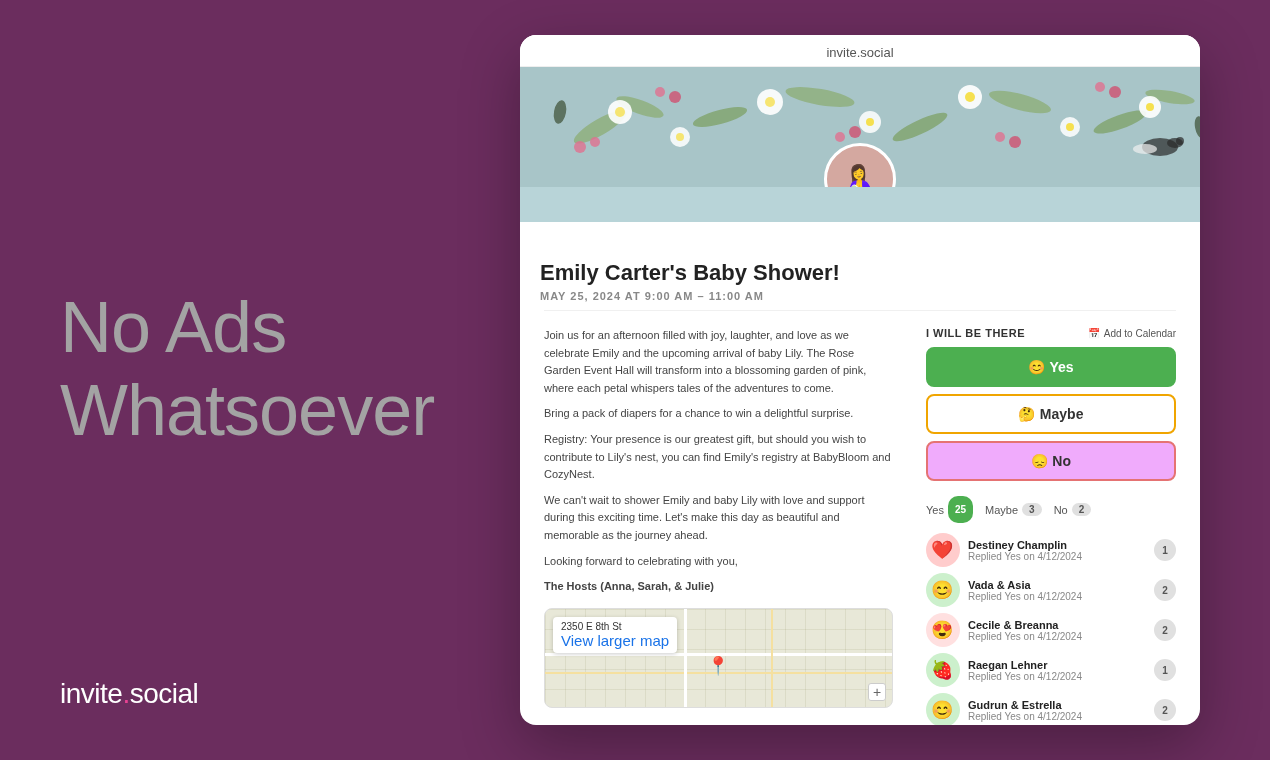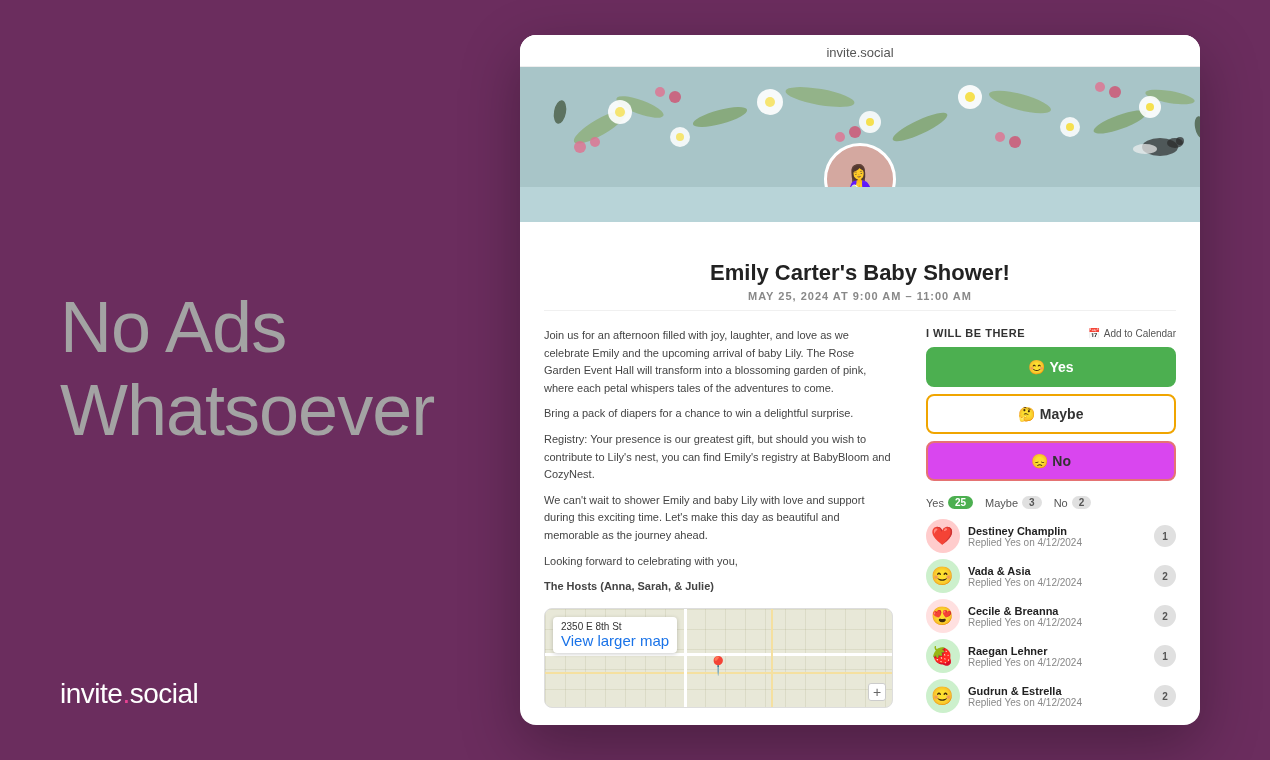--- a/index.html
+++ b/index.html
@@ -106,21 +106,21 @@
       justify-content: center;
       z-index: 10;
     }
 
     .avatar-inner {
       font-size: 28px;
     }
 
     
     .event-title-area {
-      text-align: center;
+      text-align: left;
       padding: 38px 20px 8px;
     }
 
     .event-title {
       font-size: 22px;
       font-weight: 700;
       color: #222;
     }
 
     .event-date {
@@ -285,21 +285,21 @@
       border-color: #4CAF50;
     }
 
     .rsvp-maybe {
       background: #fff;
       color: #333;
       border-color: #f0a500;
     }
 
     .rsvp-no {
-      background: #d946ef;
+      background: #f0abfc;
       color: #333;
       border-color: #e57373;
     }
 
     
     .rsvp-counts {
       display: flex;
       gap: 12px;
       font-size: 11px;
       color: #555;
@@ -310,21 +310,21 @@
     .rsvp-count-item {
       display: flex;
       align-items: center;
       gap: 4px;
     }
 
     .count-badge {
       background: #4CAF50;
       color: #fff;
       border-radius: 10px;
-      padding: 1px 7px;
+      padding: 8px 7px;
       font-size: 10px;
       font-weight: 700;
     }
 
     .count-badge-gray {
       background: #e0e0e0;
       color: #555;
       border-radius: 10px;
       padding: 1px 7px;
       font-size: 10px;

